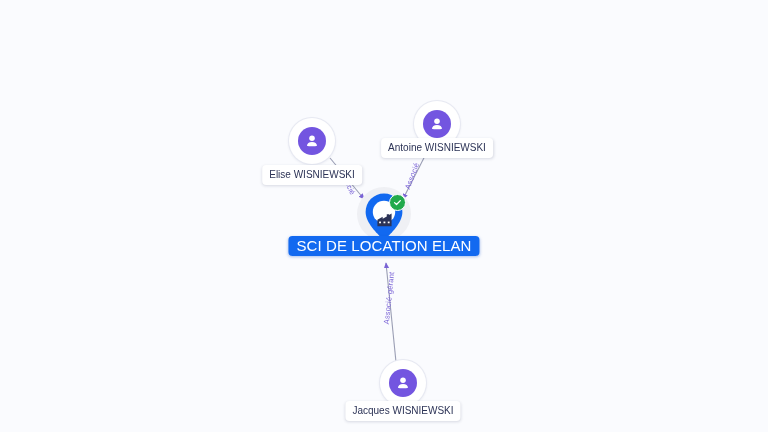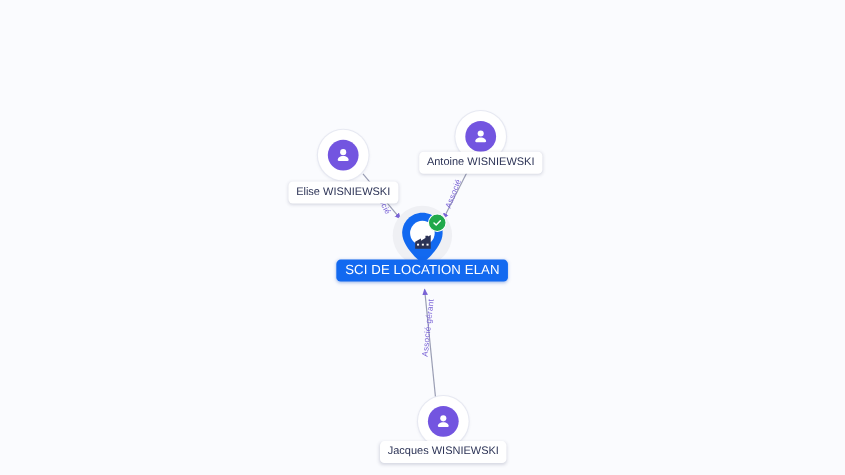--- a/index.html
+++ b/index.html
@@ -124,21 +124,21 @@
     color: #2c3356;
     font-size: 10px;
     line-height: 13px;
     padding: 3px 7px 4px 7px;
     border-radius: 4px;
     box-shadow: 0 1px 3px rgba(40,50,90,0.17);
   }
   .node-label.company {
     background: #1269f0;
     color: #ffffff;
-    font-size: 12px;
+    font-size: 15px;
     letter-spacing: 0.1px;
     padding: 3px 8px 4px 8px;
     border-radius: 4px;
     box-shadow: 0 1px 3px rgba(18,80,200,0.35);
   }
 
   
   .edge-label {
     position: absolute;
     color: #7a63d6;

